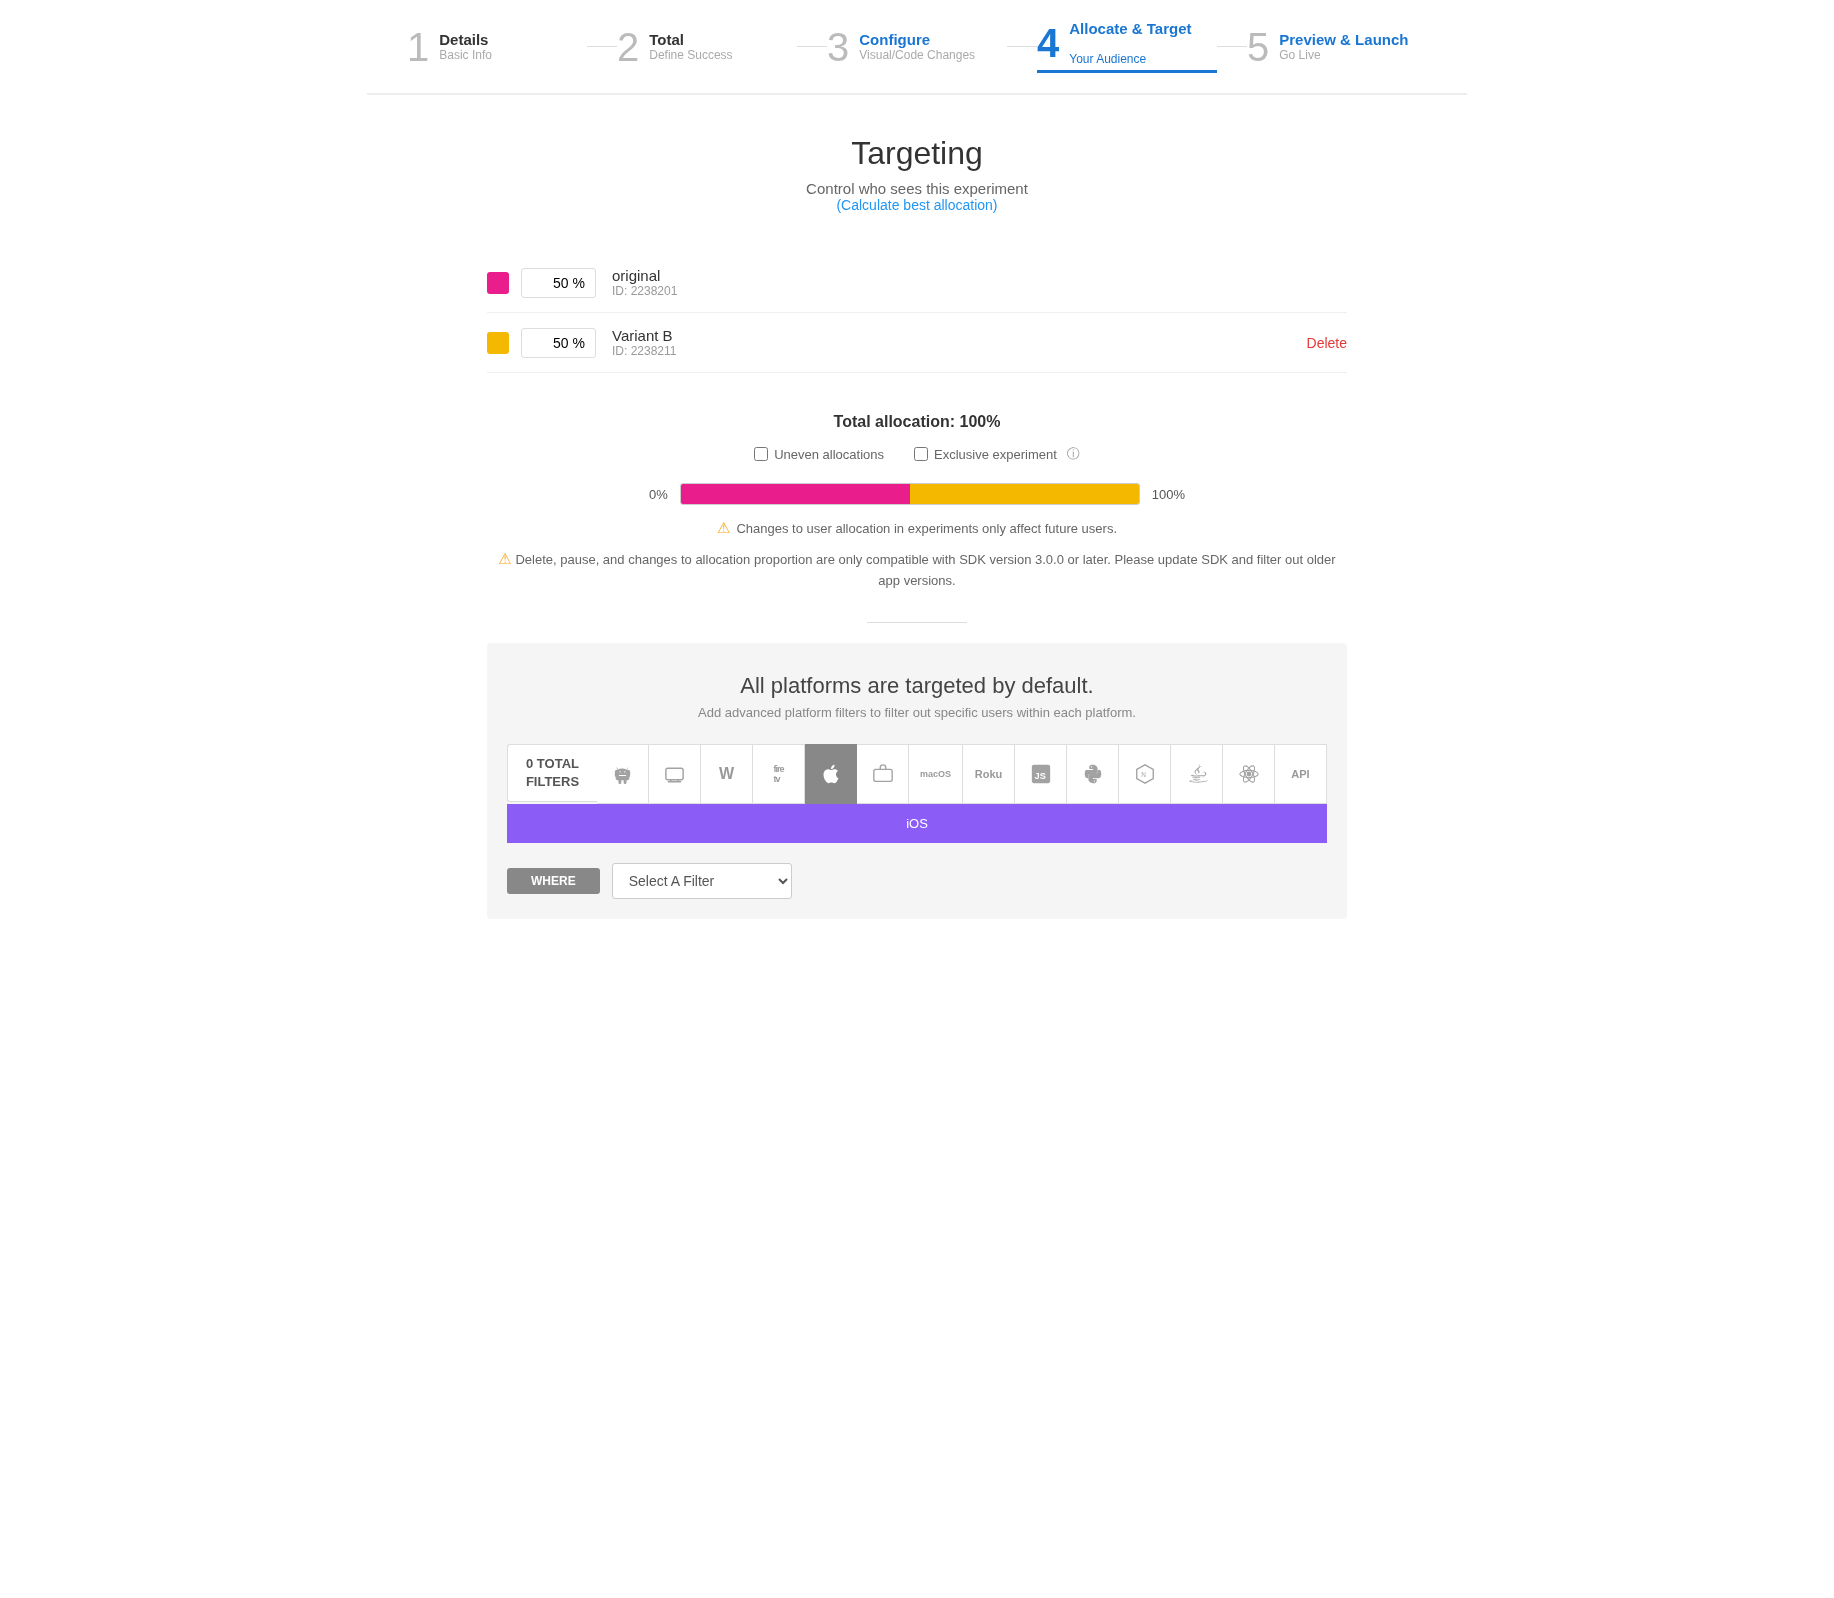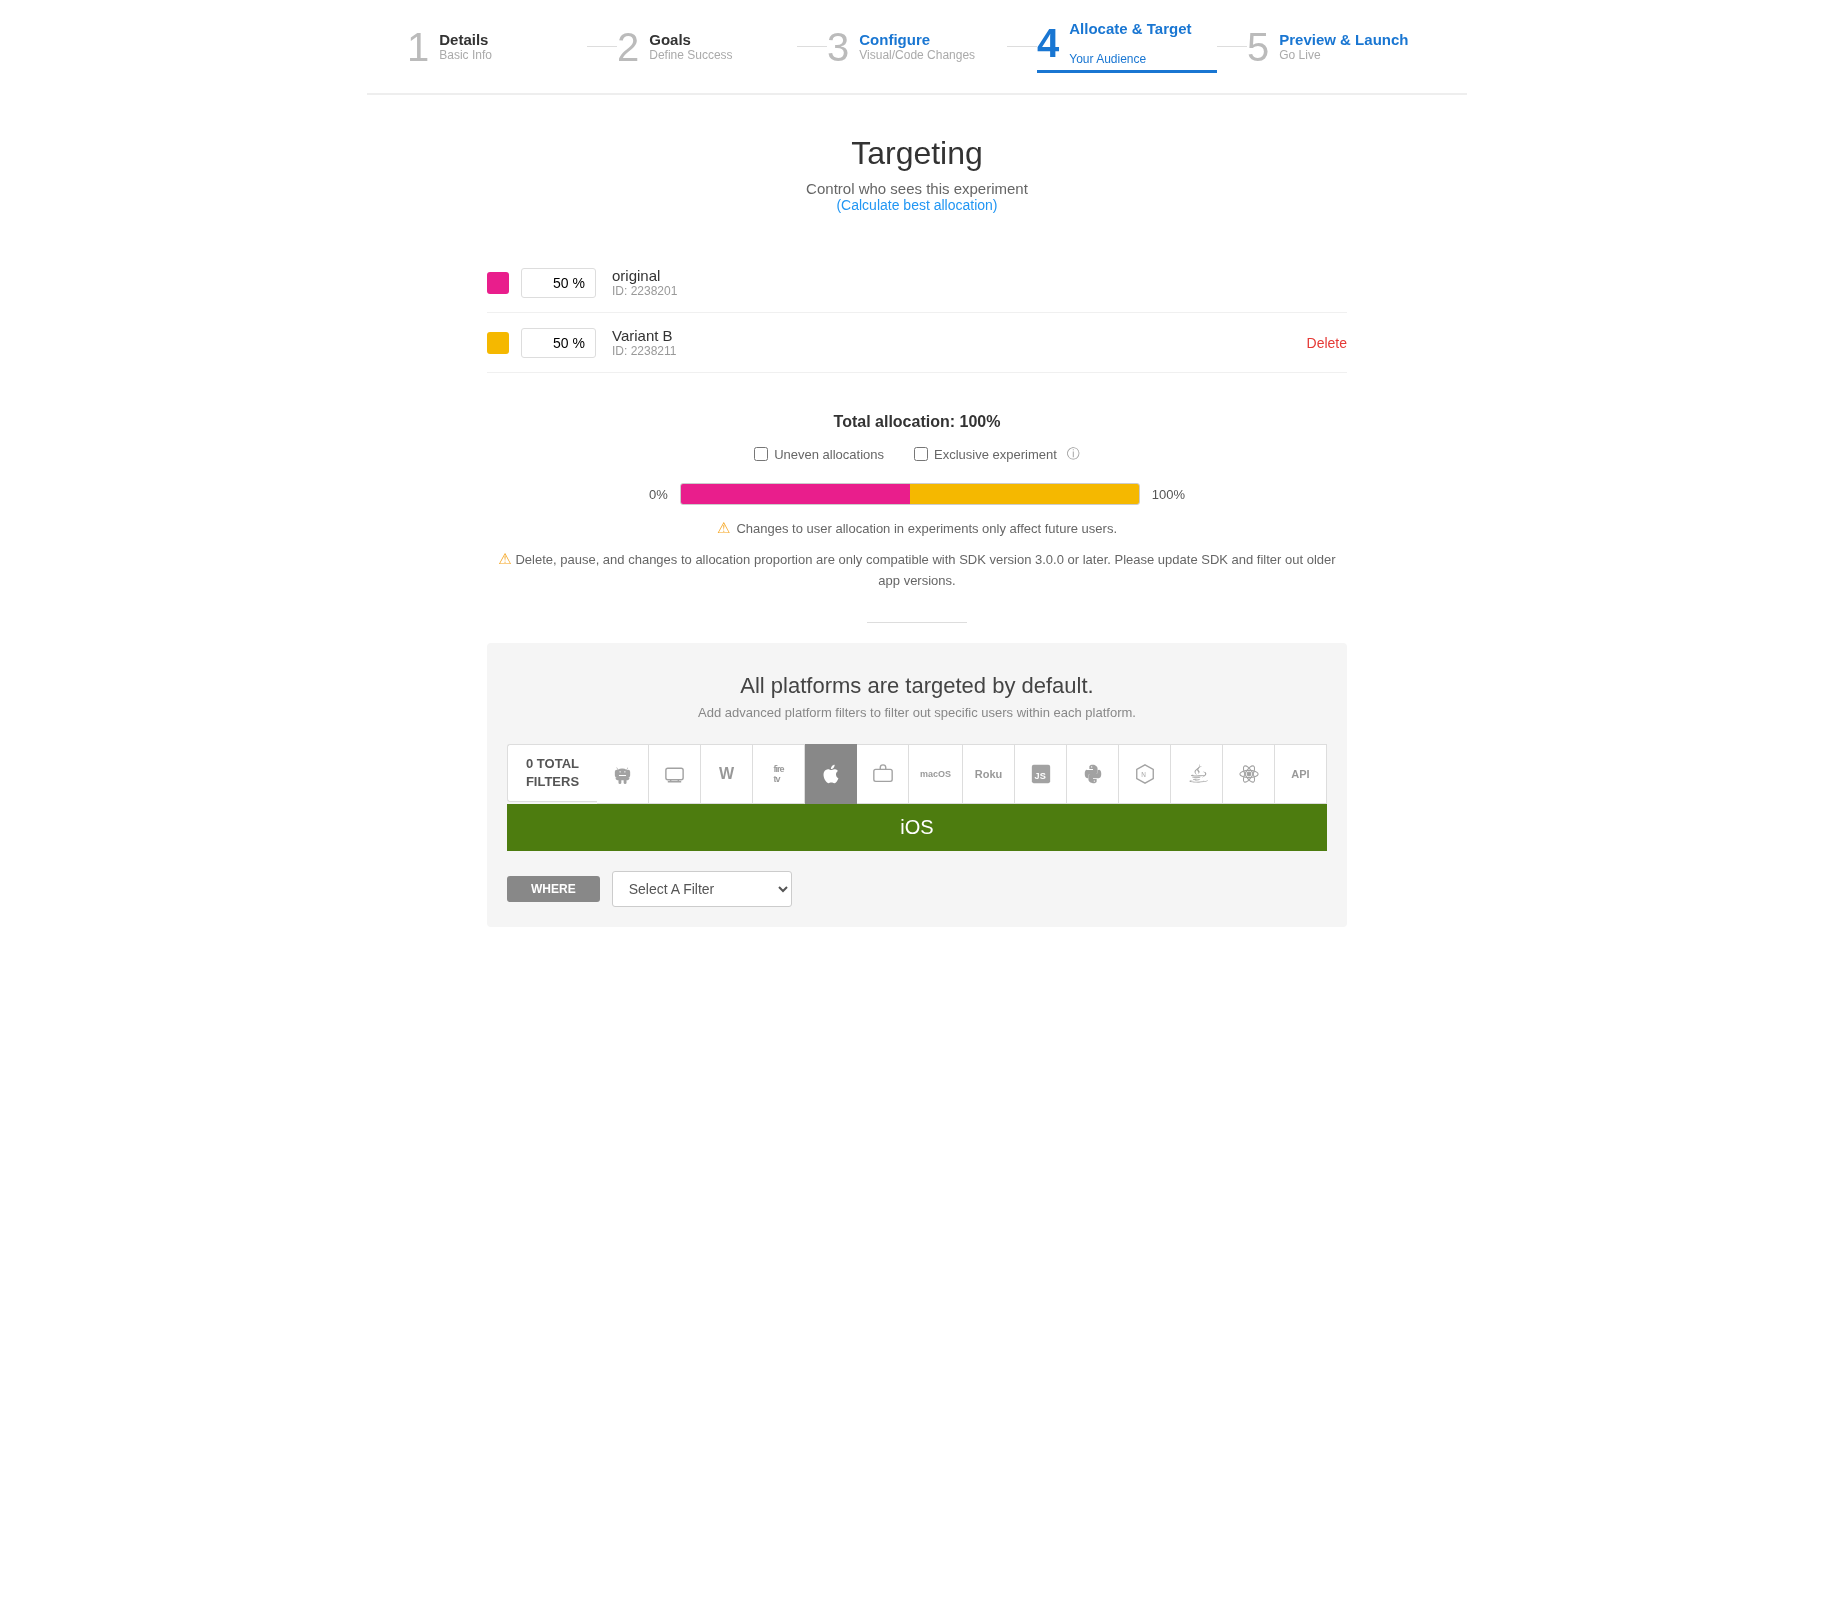--- a/index.html
+++ b/index.html
@@ -46,21 +46,21 @@
     .platform-subtitle { text-align: center; font-size: 13px; color: #888; margin-bottom: 24px; }
 
     .platform-tabs-wrapper { display: flex; align-items: flex-start; }
     .filter-count-box { background: #fff; border: 1px solid #ddd; border-right: none; display: flex; align-items: center; justify-content: center; padding: 10px 16px; font-size: 13px; font-weight: 700; color: #555; min-width: 90px; text-align: center; line-height: 1.4; border-radius: 3px 0 0 3px; }
     .platform-tab { display: flex; align-items: center; justify-content: center; padding: 10px 14px; background: #fff; border: 1px solid #ddd; border-left: none; cursor: pointer; min-width: 52px; height: 60px; }
     .platform-tab.active { background: #888; border-color: #888; }
     .platform-tab svg, .platform-tab .icon-text { opacity: 0.6; }
     .platform-tab.active svg, .platform-tab.active .icon-text { opacity: 1; color: #fff; }
     .icon-text { font-size: 11px; font-weight: 700; color: #555; }
 
-    .platform-label-bar { background: #4d7c0f; color: #fff; text-align: center; padding: 12px; font-size: 20px; margin-top: 0; border-radius: 0 0 0 0; }
+    .platform-label-bar { background: #8b5cf6; color: #fff; text-align: center; padding: 12px; font-size: 13px; margin-top: 0; border-radius: 0 0 0 0; }
 
     
     .where-row { display: flex; align-items: center; gap: 12px; padding: 20px 0; }
     .where-badge { background: #888; color: #fff; padding: 6px 24px; border-radius: 3px; font-size: 12px; font-weight: 600; }
     .filter-select { padding: 8px 30px 8px 12px; border: 1px solid #ccc; border-radius: 3px; font-size: 14px; appearance: auto; min-width: 180px; color: #555; background: #fff; }
 
     
     .stepper-inner { display: flex; align-items: center; width: 100%; max-width: 1100px; margin: 0 auto; padding: 20px 40px; border-bottom: 2px solid #eee; position: relative; }
     .step-item { display: flex; align-items: center; flex: 1; }
     .step-num { font-size: 40px; font-weight: 200; color: #bbb; margin-right: 10px; line-height: 1; }
@@ -84,21 +84,21 @@
     <div class="step-info">
       <span class="step-name dark">Details</span>
       <span class="step-desc">Basic Info</span>
     </div>
   </div>
   <div class="step-sep"></div>
 
   <div class="step-item">
     <span class="step-num">2</span>
     <div class="step-info">
-      <span class="step-name dark">Goals</span>
+      <span class="step-name dark">Total</span>
       <span class="step-desc">Define Success</span>
     </div>
   </div>
   <div class="step-sep"></div>
 
   <div class="step-item">
     <span class="step-num">3</span>
     <div class="step-info">
       <span class="step-name" style="color:#1976D2;">Configure</span>
       <span class="step-desc">Visual/Code Changes</span>

